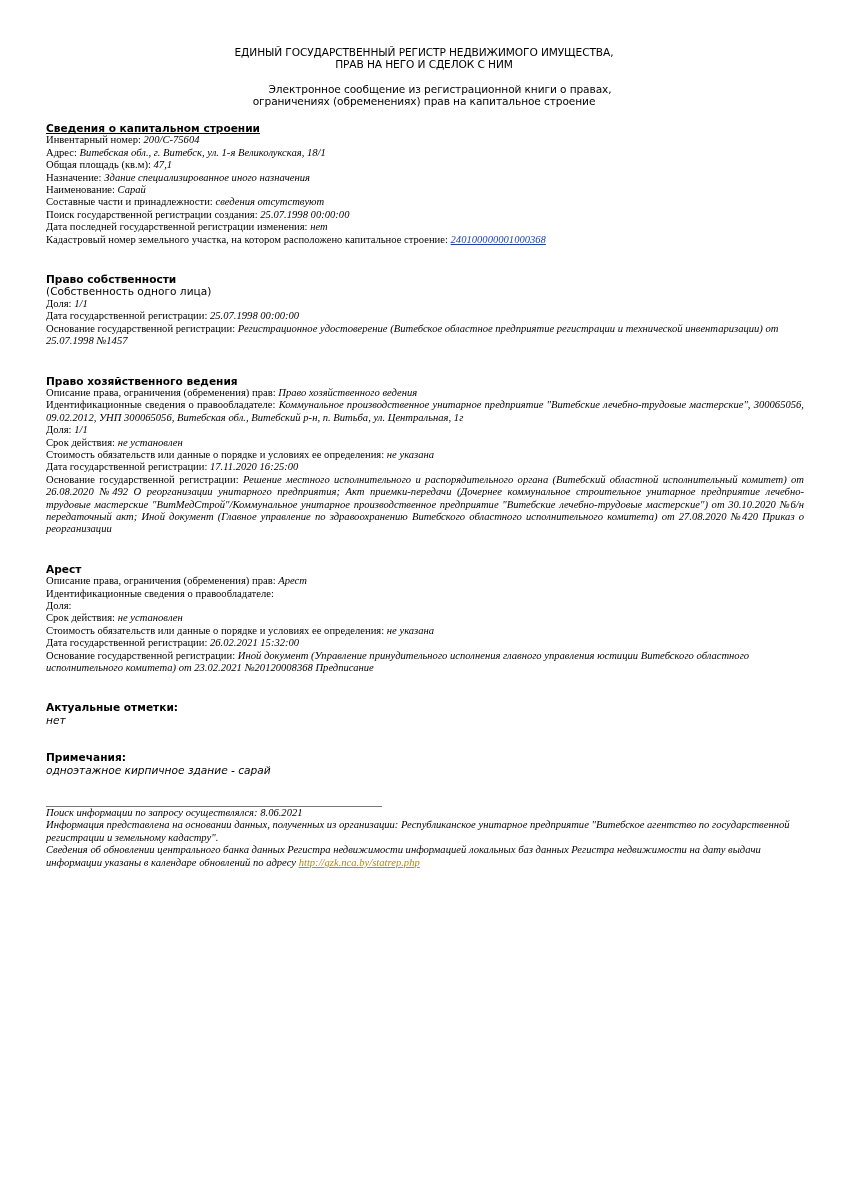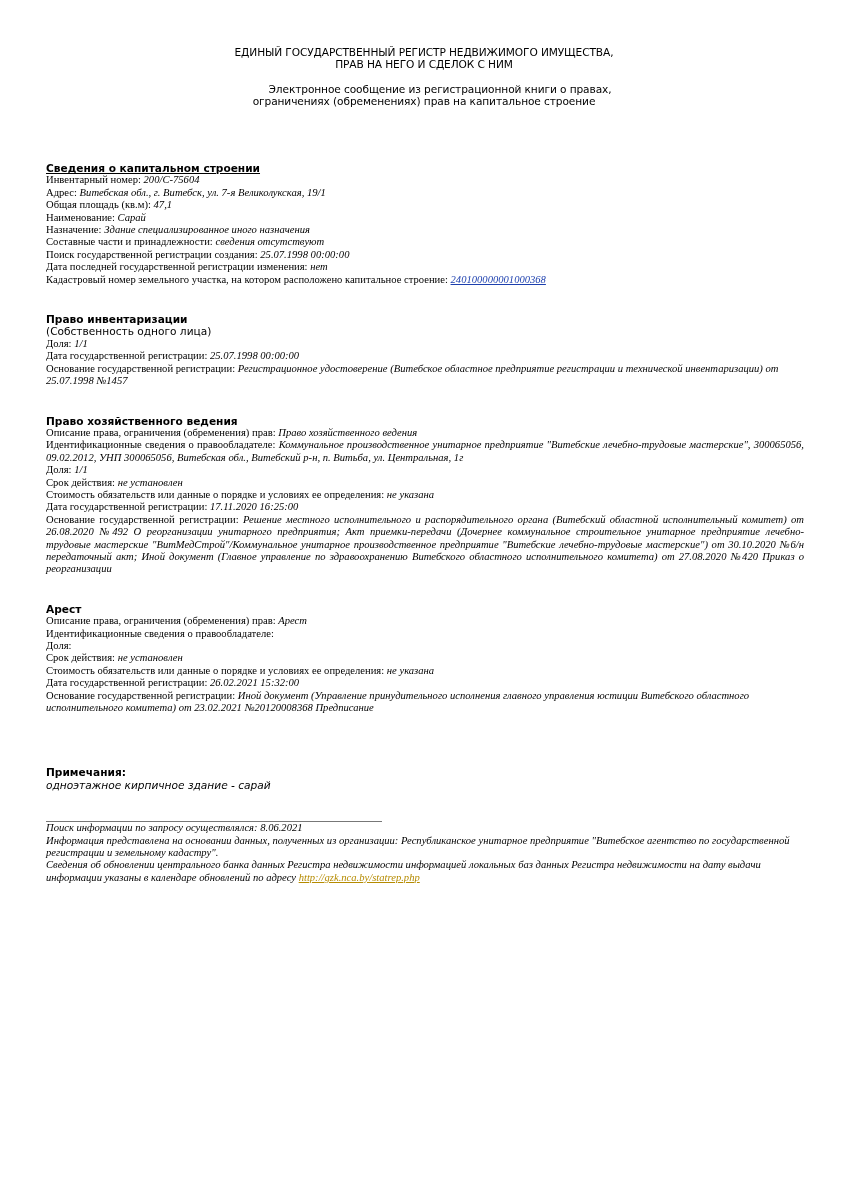--- a/index.html
+++ b/index.html
@@ -5,21 +5,21 @@
   html, body { margin: 0; padding: 0; background: #ffffff; }
   body {
     width: 848px; height: 1200px; position: relative; overflow: hidden;
     font-family: "DejaVu Sans", sans-serif; font-size: 10.6px; color: #000;
     line-height: 12.4px;
   }
   .header { position: absolute; left: 0; width: 848px; top: 46px; text-align: center; letter-spacing: -0.1px; }
   .header .sub { margin-top: 12px; padding-left: 32px; }
   .content { position: absolute; left: 46px; top: 122px; width: 758px; }
   .sec-title { font-weight: bold; }
-  .underline { text-decoration: underline; margin-top: 40px; }
+  .underline { text-decoration: underline; }
   .row { white-space: normal; font-family: Liberation Serif, serif; }
   .val { font-style: italic; }
   .link-blue { color: #1c3fae; font-style: italic; text-decoration: underline; }
   .link-gold { color: #b58b00; font-style: italic; text-decoration: underline; }
   .justify { text-align: justify; }
   .hr { width: 336px; border-top: 1px solid #777; margin-top: 30px; margin-bottom: 0px; }
   .footer .row { font-style: italic; }
 </style>
 </head>
 <body>
@@ -30,37 +30,37 @@
   <div class="sub">Электронное сообщение из регистрационной книги о правах,</div>
   <div>ограничениях (обременениях) прав на капитальное строение</div>
 </div>
 
 <div class="content">
 
   <div>
     <div class="sec-title underline">Сведения о капитальном строении</div>
     <div id="building-rows">
         <div class="row"><span>Инвентарный номер: </span><span class="val">200/С-75604</span></div>
-        <div class="row"><span>Адрес: </span><span class="val">Витебская обл., г. Витебск, ул. 7-я Великолукская, 19/1</span></div>
+        <div class="row"><span>Адрес: </span><span class="val">Витебская обл., г. Витебск, ул. 1-я Великолукская, 18/1</span></div>
         <div class="row"><span>Общая площадь (кв.м): </span><span class="val">47,1</span></div>
+        <div class="row"><span>Назначение: </span><span class="val">Здание специализированное иного назначения</span></div>
         <div class="row"><span>Наименование: </span><span class="val">Сарай</span></div>
-        <div class="row"><span>Назначение: </span><span class="val">Здание специализированное иного назначения</span></div>
         <div class="row"><span>Составные части и принадлежности: </span><span class="val">сведения отсутствуют</span></div>
         <div class="row"><span>Поиск государственной регистрации создания: </span><span class="val">25.07.1998 00:00:00</span></div>
         <div class="row"><span>Дата последней государственной регистрации изменения: </span><span class="val">нет</span></div>
       </div>
     <div class="row">
       <span>Кадастровый номер земельного участка, на котором расположено капитальное строение: </span><span class="link-blue">240100000001000368</span>
     </div>
   </div>
 
   <div style="height:27px"></div>
 
   <div>
-    <div class="sec-title">Право инвентаризации</div>
+    <div class="sec-title">Право собственности</div>
     <div>(Собственность одного лица)</div>
     <div id="ownership-rows">
         <div class="row"><span>Доля: </span><span class="val">1/1</span></div>
         <div class="row"><span>Дата государственной регистрации: </span><span class="val">25.07.1998 00:00:00</span></div>
         <div class="row"><span>Основание государственной регистрации: </span><span class="val">Регистрационное удостоверение (Витебское областное предприятие регистрации и технической инвентаризации) от 25.07.1998 №1457</span></div>
       </div>
   </div>
 
   <div style="height:27px"></div>
 
@@ -87,20 +87,24 @@
         <div class="row"><span>Доля: </span><span class="val"></span></div>
         <div class="row"><span>Срок действия: </span><span class="val">не установлен</span></div>
         <div class="row"><span>Стоимость обязательств или данные о порядке и условиях ее определения: </span><span class="val">не указана</span></div>
         <div class="row"><span>Дата государственной регистрации: </span><span class="val">26.02.2021 15:32:00</span></div>
         <div class="row"><span>Основание государственной регистрации: </span><span class="val">Иной документ (Управление принудительного исполнения главного управления юстиции Витебского областного исполнительного комитета) от 23.02.2021 №20120008368 Предписание</span></div>
       </div>
   </div>
 
   <div style="height:27px"></div>
 
+  <div>
+    <div class="sec-title">Актуальные отметки:</div>
+    <div class="val">нет</div>
+  </div>
 
   <div style="height:25px"></div>
 
   <div>
     <div class="sec-title">Примечания:</div>
     <div class="val">одноэтажное кирпичное здание - сарай</div>
   </div>
 
   <div class="hr"></div>
 

